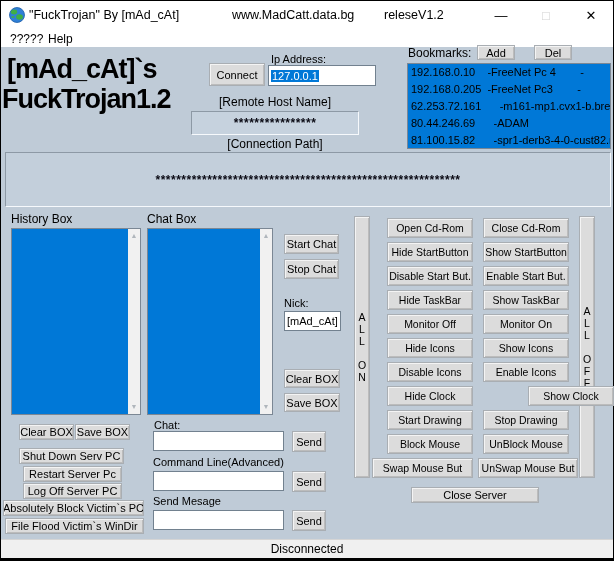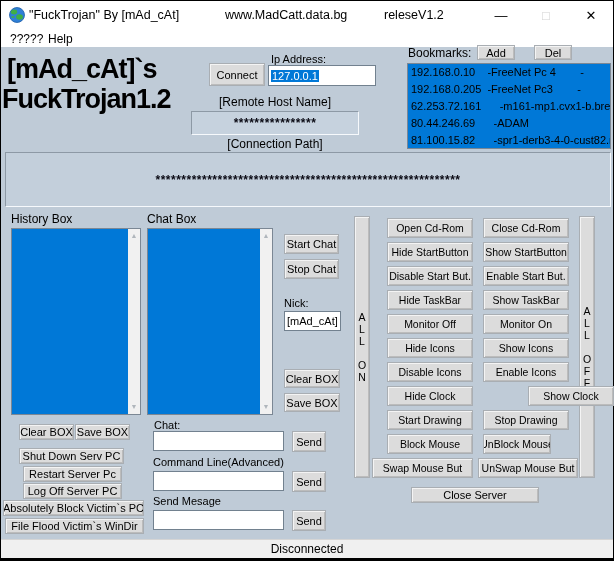--- a/index.html
+++ b/index.html
@@ -38,21 +38,21 @@
     <span style="position:absolute;left:8px;top:6px;width:16px;height:16px;">
       <svg width="16" height="16" viewBox="0 0 16 16">
             <circle cx="8" cy="8" r="7.5" fill="#2f7fd6"></circle>
             <ellipse cx="5" cy="5" rx="3.2" ry="2.4" fill="#3fae45"></ellipse>
             <ellipse cx="10.5" cy="10" rx="3.4" ry="2.8" fill="#3fae45"></ellipse>
             <path d="M2 10 Q4 8 6 10 Q4 12 2 10Z" fill="#3fae45"></path>
             <circle cx="8" cy="8" r="7.5" fill="none" stroke="#1d5ea8" stroke-width="0.8"></circle>
           </svg>
     </span>
     <span class="ttext" style="left:28px;">"FuckTrojan" By [mAd_cAt]</span>
-    <span class="ttext" style="left:224px;">www.MadCatt.data.bg</span>
+    <span class="ttext" style="left:231px;">www.MadCatt.data.bg</span>
     <span class="ttext" style="left:367px;margin-left:16px;">releseV1.2</span>
     <span class="wbtn" style="left:485px;">—</span>
     <span class="wbtn" style="left:530px;color:#d2d2d2;">□</span>
     <span class="wbtn" style="left:575px;">✕</span>
   </div>
 
   <div class="menubar">
     <span class="mitem" style="left:9px;">?????</span>
     <span class="mitem" style="left:47px;">Help</span>
   </div>
@@ -153,21 +153,21 @@
   <div class="btn gbtn" style="left:482px;top:313px;width:86px;height:20px;">Monitor On</div>
   <div class="btn gbtn" style="left:386px;top:337px;width:86px;height:20px;">Hide Icons</div>
   <div class="btn gbtn" style="left:482px;top:337px;width:86px;height:20px;">Show Icons</div>
   <div class="btn gbtn" style="left:386px;top:361px;width:86px;height:20px;">Disable Icons</div>
   <div class="btn gbtn" style="left:482px;top:361px;width:86px;height:20px;">Enable Icons</div>
   <div class="btn gbtn" style="left:386px;top:385px;width:86px;height:20px;">Hide Clock</div>
   <div class="btn gbtn" style="left:482px;top:385px;width:86px;height:20px;margin-left:45px;">Show Clock</div>
   <div class="btn gbtn" style="left:386px;top:409px;width:86px;height:20px;">Start Drawing</div>
   <div class="btn gbtn" style="left:482px;top:409px;width:86px;height:20px;">Stop Drawing</div>
   <div class="btn gbtn" style="left:386px;top:433px;width:86px;height:20px;">Block Mouse</div>
-  <div class="btn gbtn" style="left:482px;top:433px;width:68px;height:20px;">UnBlock Mouse</div>
+  <div class="btn gbtn" style="left:482px;top:433px;width:86px;height:20px;">UnBlock Mouse</div>
   <div class="btn gbtn" style="left:371px;top:457px;width:101px;height:20px;">Swap Mouse But</div>
   <div class="btn gbtn" style="left:477px;top:457px;width:100px;height:20px;">UnSwap Mouse But</div>
 
   <div class="btn" style="left:410px;top:486px;width:128px;height:16px;">Close Server</div>
 
   <div class="statusbar"><span>Disconnected</span></div>
 
 </div>
 </div>
 

